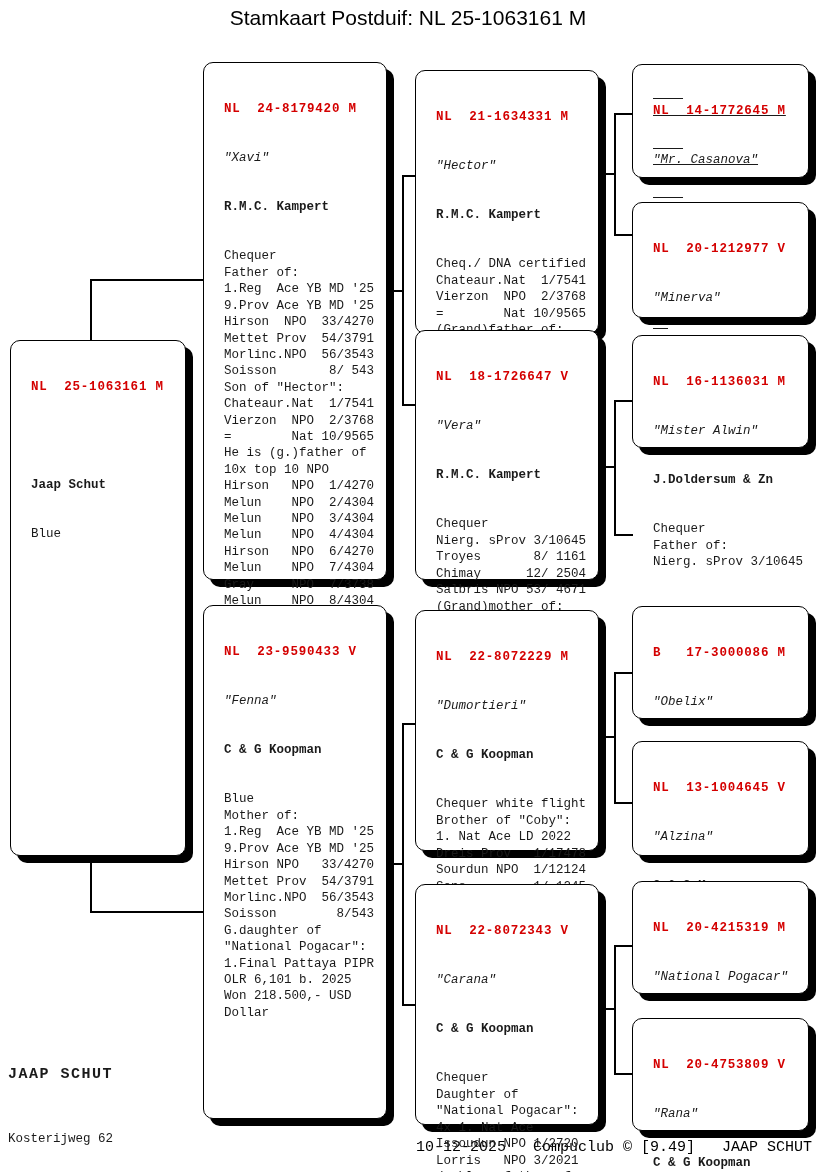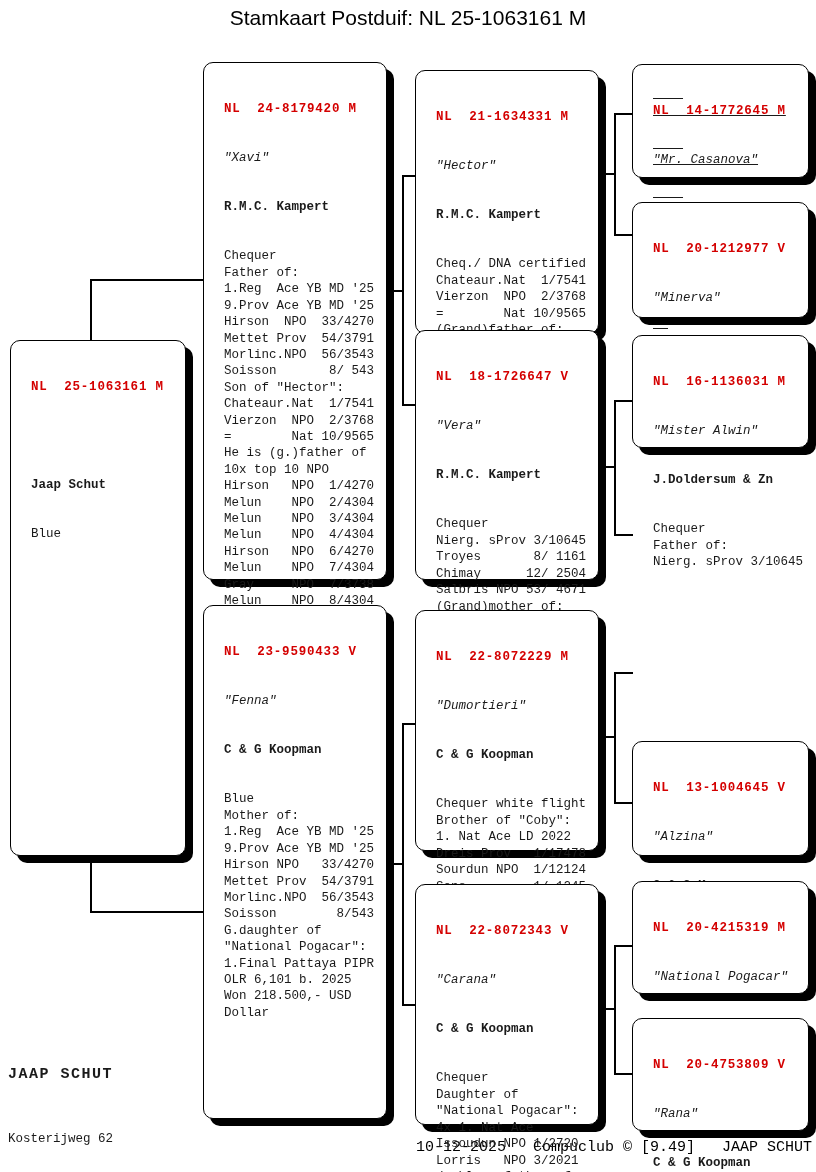--- a/index.html
+++ b/index.html
@@ -92,20 +92,26 @@
   </div>
 
   <div class="pbox" style="left: 632px; top: 335px; width: 177px; height: 113px;">
     <div class="ring">NL  16-1136031 M</div>
     <div class="pname">"Mister Alwin"</div>
     <div class="powner">J.Doldersum &amp; Zn</div>
     <div class="plines"><div class="bl">Chequer</div><div class="bl">Father of:</div><div class="bl">Nierg. sProv 3/10645</div></div>
   </div>
 
 
+  <div class="pbox" style="left: 632px; top: 606px; width: 177px; height: 113px;">
+    <div class="ring">B   17-3000086 M</div>
+    <div class="pname">"Obelix"</div>
+    <div class="powner">M &amp; G Pollin</div>
+    <div class="plines"><div class="bl">Bont</div><div class="bl">Father of "Coby":</div><div class="bl">1. Nat Ace LD 2022</div></div>
+  </div>
 
   <div class="pbox" style="left: 632px; top: 741px; width: 177px; height: 115px;">
     <div class="ring">NL  13-1004645 V</div>
     <div class="pname">"Alzina"</div>
     <div class="powner">C &amp; G Koopman</div>
     <div class="plines"><div class="bl">Blue</div><div class="bl">Sister of "Magic</div><div class="bl">Amoré", "Pamela",</div></div>
   </div>
 
   <div class="pbox" style="left: 632px; top: 881px; width: 177px; height: 113px;">
     <div class="ring">NL  20-4215319 M</div>

